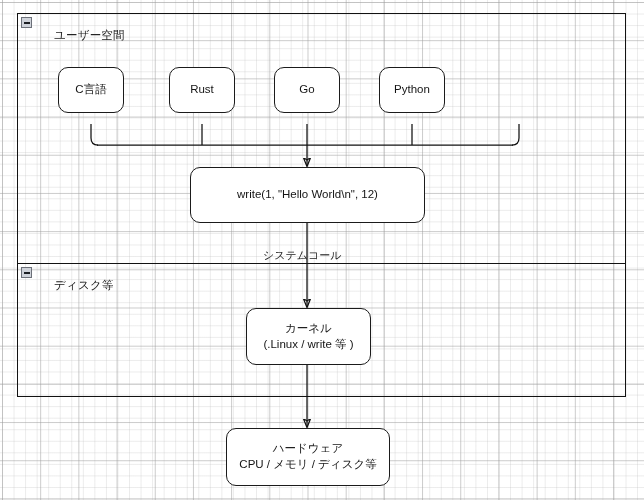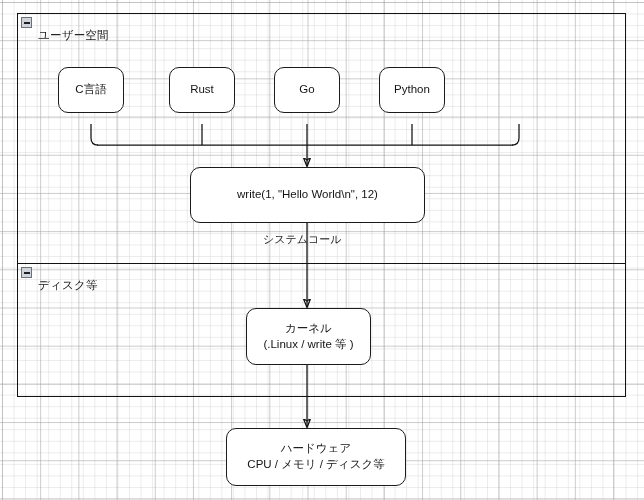--- a/index.html
+++ b/index.html
@@ -51,20 +51,21 @@
     border: 1.6px solid #121212;
     border-top: none;
   }
 
   .lane-label {
     position: absolute;
     font-size: 11.5px;
     color: #1a1a1a;
     white-space: nowrap;
     letter-spacing: 0.2px;
+    margin-left: 16px;
   }
   #user-lane-label  { left: 38px;  top: 28px; }
   #kernel-lane-label{ left: 38px;  top: 278px; }
 
   
   .collapse-toggle {
     position: absolute;
     width: 11px;
     height: 11px;
     box-sizing: border-box;
@@ -119,21 +120,21 @@
   }
   #node-kernel {
     left: 246px;
     top: 308px;
     width: 125px;
     height: 57px;
   }
   #node-hardware {
     left: 226px;
     top: 428px;
-    width: 180px;
+    width: 164px;
     height: 58px;
   }
 
   
   #connectors {
     position: absolute;
     left: 0;
     top: 0;
     width: 644px;
     height: 500px;
@@ -145,20 +146,21 @@
     stroke-width: 1.25;
   }
 
   
   .edge-label {
     position: absolute;
     font-size: 11px;
     color: #1a1a1a;
     white-space: nowrap;
     background: transparent;
+    margin-top: 16px;
   }
   #label-syscall { left: 263px; top: 232px; }
 </style>
 </head>
 <body>
 
 <div id="canvas">
 
   <div class="lane" id="user-lane"></div>
   <div class="collapse-toggle" id="user-collapse"></div>

